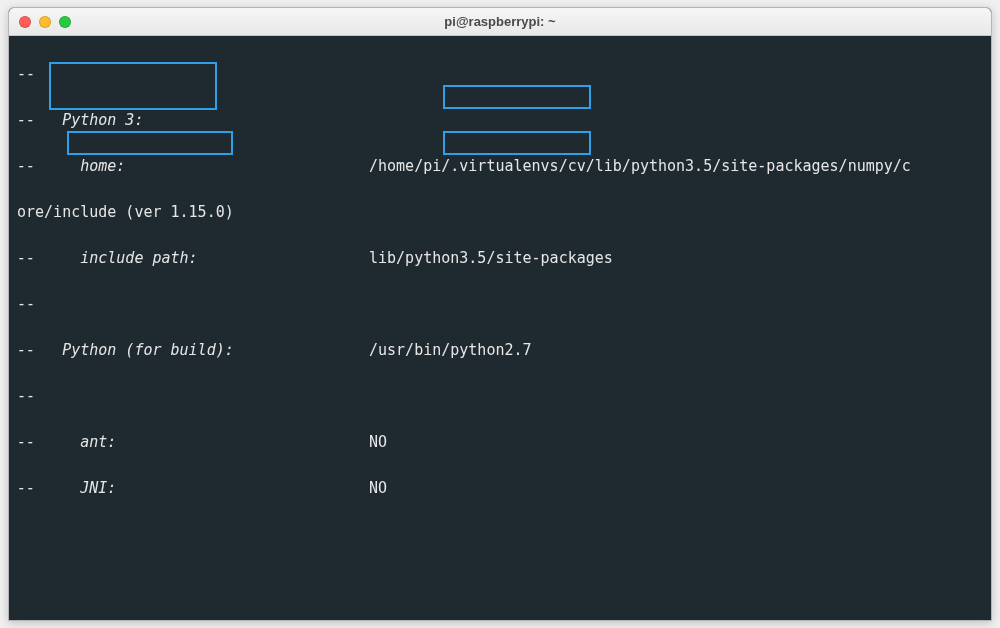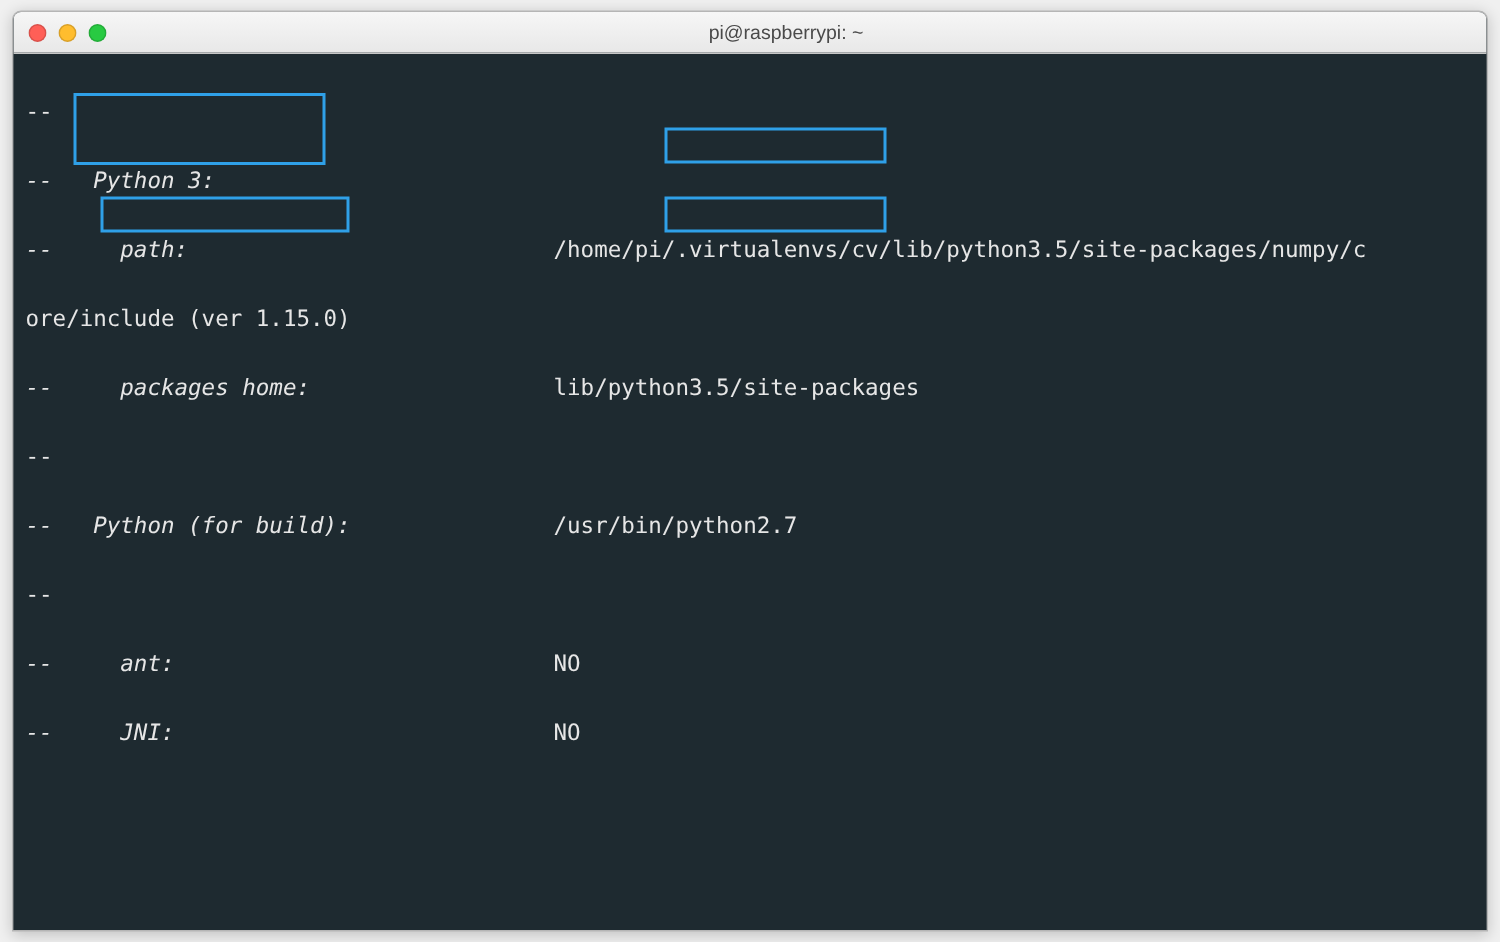--- a/index.html
+++ b/index.html
@@ -44,22 +44,21 @@
     }
     .light.red { background: #ff5f57; }
     .light.yellow { background: #ffbd2e; }
     .light.green { background: #28ca42; }
     .window-title {
       position: absolute;
       left: 50%;
       transform: translateX(-50%);
       font-size: 13px;
       color: #4a4a4a;
-      font-weight: 400;
-      margin-left: 24px;
+      font-weight: 700;
     }
     .terminal-body {
       flex: 1;
       background: #1e2a30;
       padding: 4px 8px;
       font-family: "Menlo", "Monaco", "Consolas", monospace;
       font-size: 15px;
       line-height: 23px;
       color: #e6e6e6;
       white-space: pre;
@@ -82,23 +81,23 @@
     <div class="traffic-lights">
       <div class="light red"></div>
       <div class="light yellow"></div>
       <div class="light green"></div>
     </div>
     <div class="window-title">pi@raspberrypi: ~</div>
   </div>
   <div class="terminal-body">
 <div class="line">--</div>
 <div class="line"><span class="label-col">--   <span>Python 3:</span></span></div>
-<div class="line"><span class="label-col">--     <span>path:</span></span><span>/home/pi/.virtualenvs/cv/lib/python3.5/site-packages/numpy/c</span></div>
+<div class="line"><span class="label-col">--     <span>home:</span></span><span>/home/pi/.virtualenvs/cv/lib/python3.5/site-packages/numpy/c</span></div>
 <div class="line"><span>ore/include (ver 1.15.0)</span></div>
-<div class="line"><span class="label-col">--     <span>packages home:</span></span><span>lib/python3.5/site-packages</span></div>
+<div class="line"><span class="label-col">--     <span>include path:</span></span><span>lib/python3.5/site-packages</span></div>
 <div class="line">--</div>
 <div class="line"><span class="label-col">--   <span>Python (for build):</span></span><span>/usr/bin/python2.7</span></div>
 <div class="line">--</div>
 <div class="line"><span class="label-col">--     <span>ant:</span></span><span>NO</span></div>
 <div class="line"><span class="label-col">--     <span>JNI:</span></span><span>NO</span></div>
 
 
 
 
 

